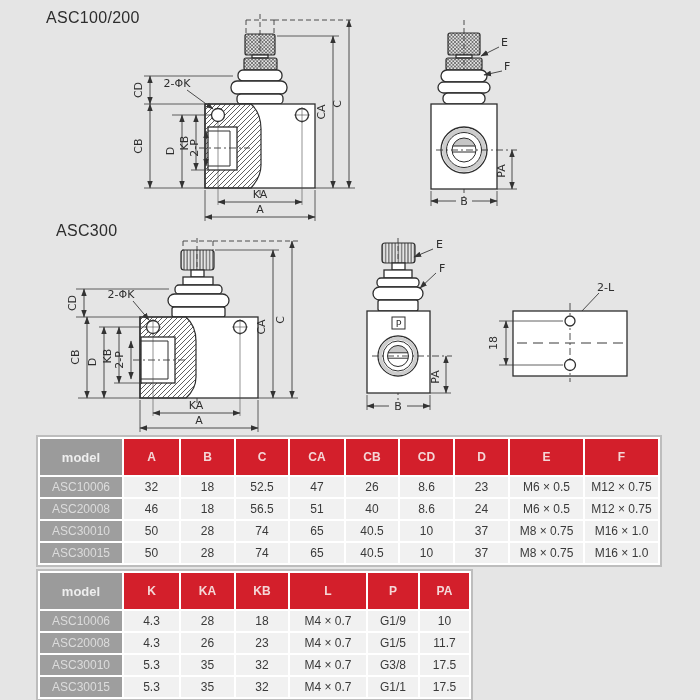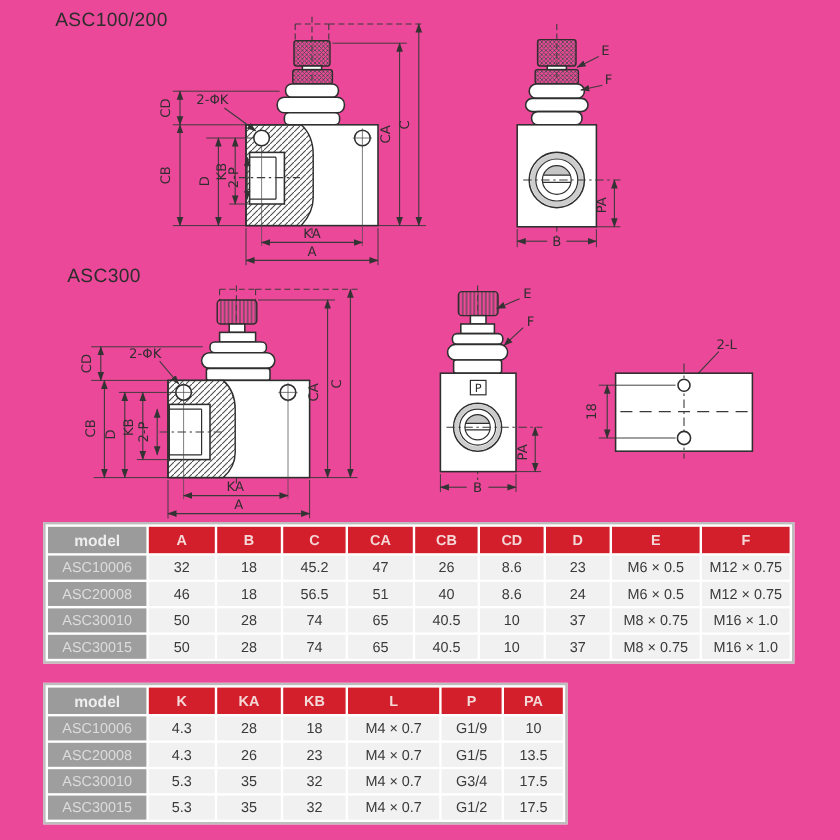--- a/index.html
+++ b/index.html
@@ -1,18 +1,18 @@
 <!DOCTYPE html>
 <html><head>
 <meta charset="utf-8">
 <style>
   *{margin:0;padding:0;box-sizing:border-box}
   html,body{background:#fff}
   body{width:700px;height:700px;position:relative;font-family:"Liberation Sans",sans-serif}
-  .stage{position:absolute;left:0;top:0;width:700px;height:700px;background:#ec4899;overflow:hidden}
+  .stage{position:absolute;left:0;top:0;width:700px;height:700px;background:#e5e5e5;overflow:hidden}
   .sec-title{position:absolute;font-size:16px;color:#2d2d2d;letter-spacing:.3px}
   .t1{left:46px;top:9px}
   .t2{left:56px;top:222px}
   svg.drawing{position:absolute;overflow:visible}
   
   .ol{fill:#fff;stroke:#2e2e2e;stroke-width:1.3}
   .ol2{fill:none;stroke:#2e2e2e;stroke-width:1}
   .hl{fill:url(#hatch);stroke:#2e2e2e;stroke-width:1.2}
   .kn{fill:url(#knurl);stroke:#2e2e2e;stroke-width:1.2}
   .rb{fill:url(#ribs);stroke:#2e2e2e;stroke-width:1.2}
@@ -26,21 +26,21 @@
   text.mid{text-anchor:middle}
   text.pmark{font-family:"DejaVu Sans",sans-serif;font-size:9.5px;fill:#2e2e2e;text-anchor:middle}
   .shade{fill:#c6c6c6;stroke:none}
   .ring{fill:none;stroke:#cdcdcd}
   
   .tbl{position:absolute;border:2px solid #bdbdbd;background:#fff}
   .tbl1{left:36px;top:435px}
   .tbl2{left:36px;top:569px}
   table{border-collapse:separate;border-spacing:2px;table-layout:fixed}
   th,td{text-align:center;vertical-align:middle;overflow:hidden;white-space:nowrap}
-  th{background:#d31f2b;color:#f4d7d7;font-weight:bold;font-size:12px;height:22px}
+  th{background:#d31f2b;color:#f4d7d7;font-weight:bold;font-size:12px;height:36px}
   th.mh{background:#9b9b9b;color:#eeeeee;font-size:13px}
   td{background:#f1f1f1;color:#3a3a3a;font-size:12px;height:20px}
   td.mc{background:#9e9e9e;color:#dcdcdc}
 </style>
 </head>
 <body>
 
 <div class="stage">
 
   <svg width="0" height="0" style="position:absolute" aria-hidden="true">
@@ -289,21 +289,21 @@
           <th>D</th>
           <th>E</th>
           <th>F</th>
         </tr>
       </thead>
       <tbody>
         <tr>
           <td class="mc">ASC10006</td>
           <td>32</td>
           <td>18</td>
-          <td>45.2</td>
+          <td>52.5</td>
           <td>47</td>
           <td>26</td>
           <td>8.6</td>
           <td>23</td>
           <td>M6 × 0.5</td>
           <td>M12 × 0.75</td>
         </tr>
         <tr>
           <td class="mc">ASC20008</td>
           <td>46</td>
@@ -376,37 +376,37 @@
           <td>G1/9</td>
           <td>10</td>
         </tr>
         <tr>
           <td class="mc">ASC20008</td>
           <td>4.3</td>
           <td>26</td>
           <td>23</td>
           <td>M4 × 0.7</td>
           <td>G1/5</td>
-          <td>13.5</td>
+          <td>11.7</td>
         </tr>
         <tr>
           <td class="mc">ASC30010</td>
           <td>5.3</td>
           <td>35</td>
           <td>32</td>
           <td>M4 × 0.7</td>
-          <td>G3/4</td>
+          <td>G3/8</td>
           <td>17.5</td>
         </tr>
         <tr>
           <td class="mc">ASC30015</td>
           <td>5.3</td>
           <td>35</td>
           <td>32</td>
           <td>M4 × 0.7</td>
-          <td>G1/2</td>
+          <td>G1/1</td>
           <td>17.5</td>
         </tr>
       </tbody>
     </table>
   </div>
 
 </div>
 
 </body></html>

